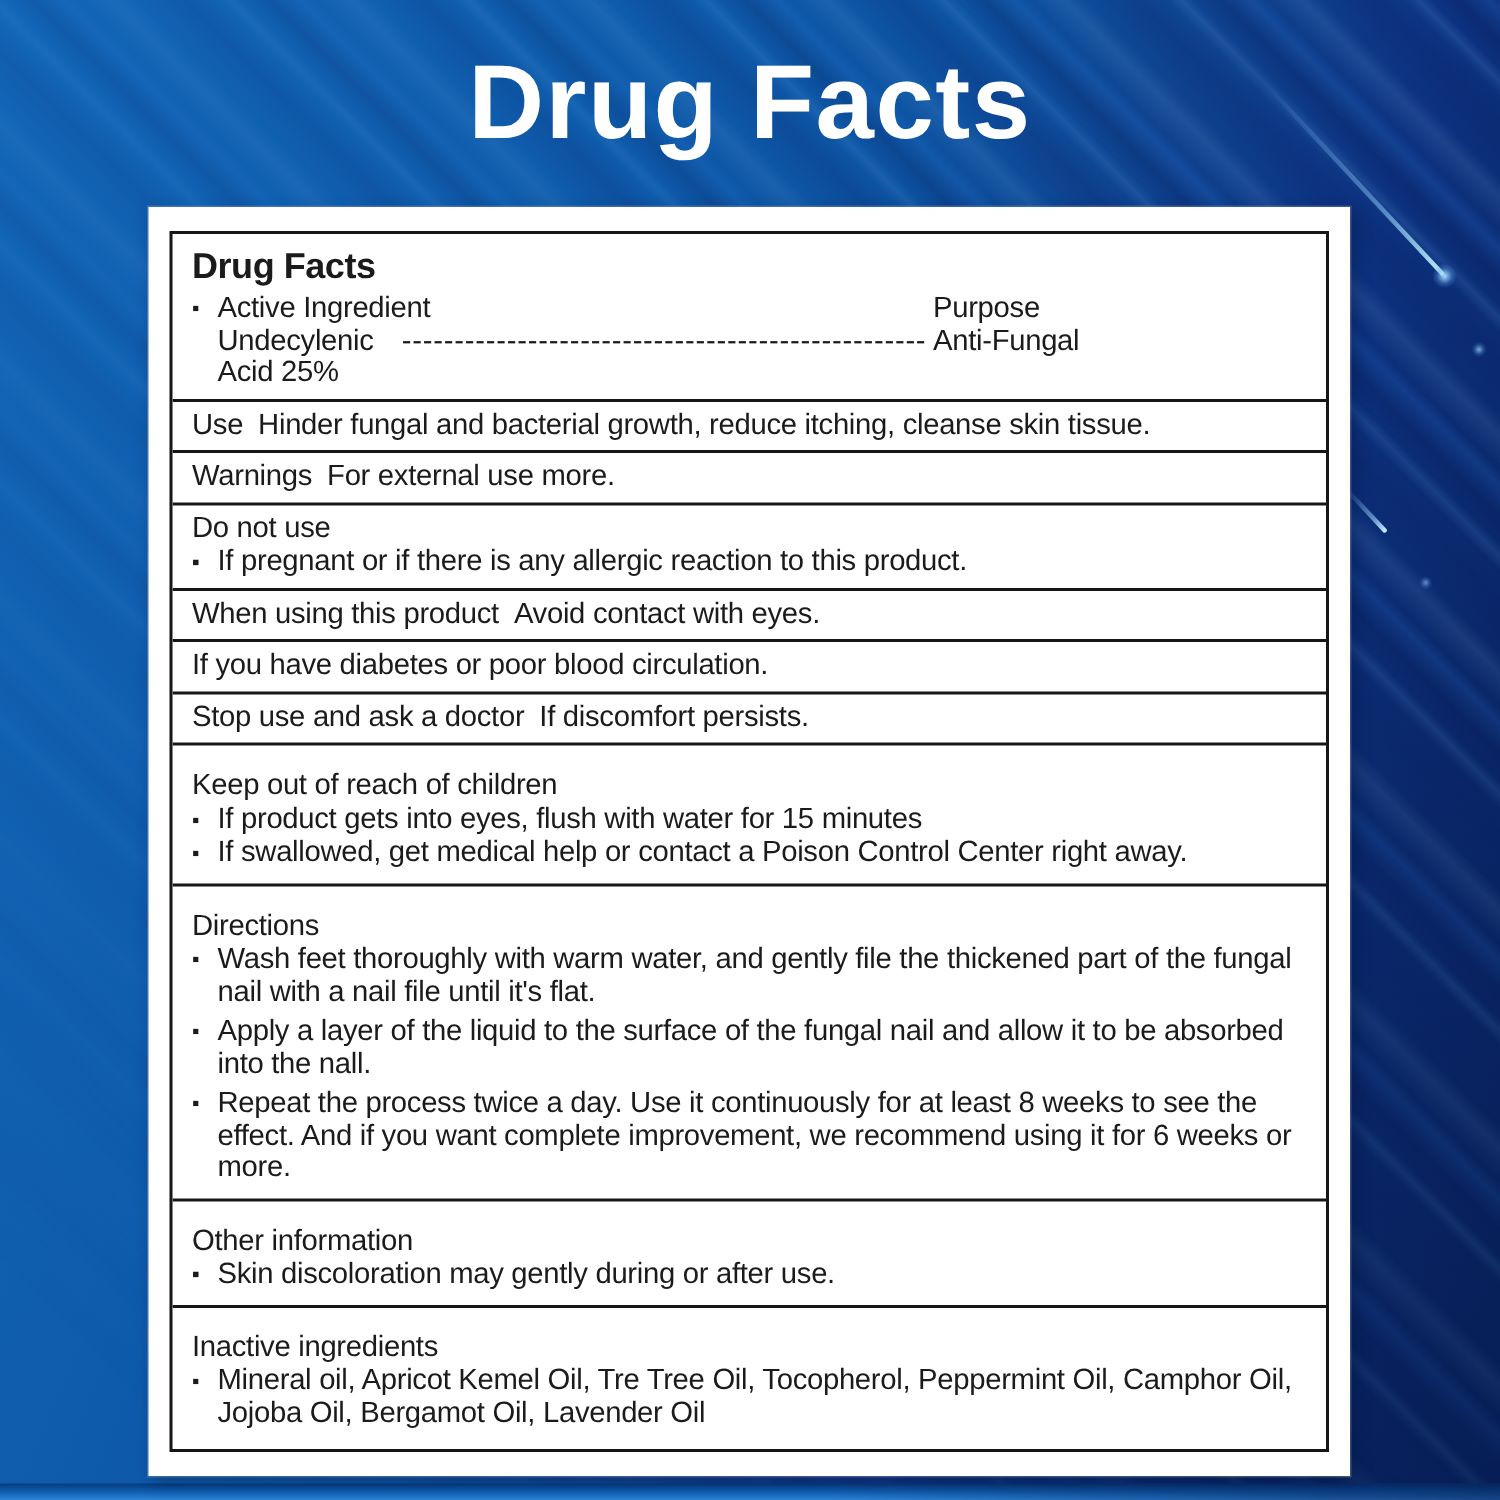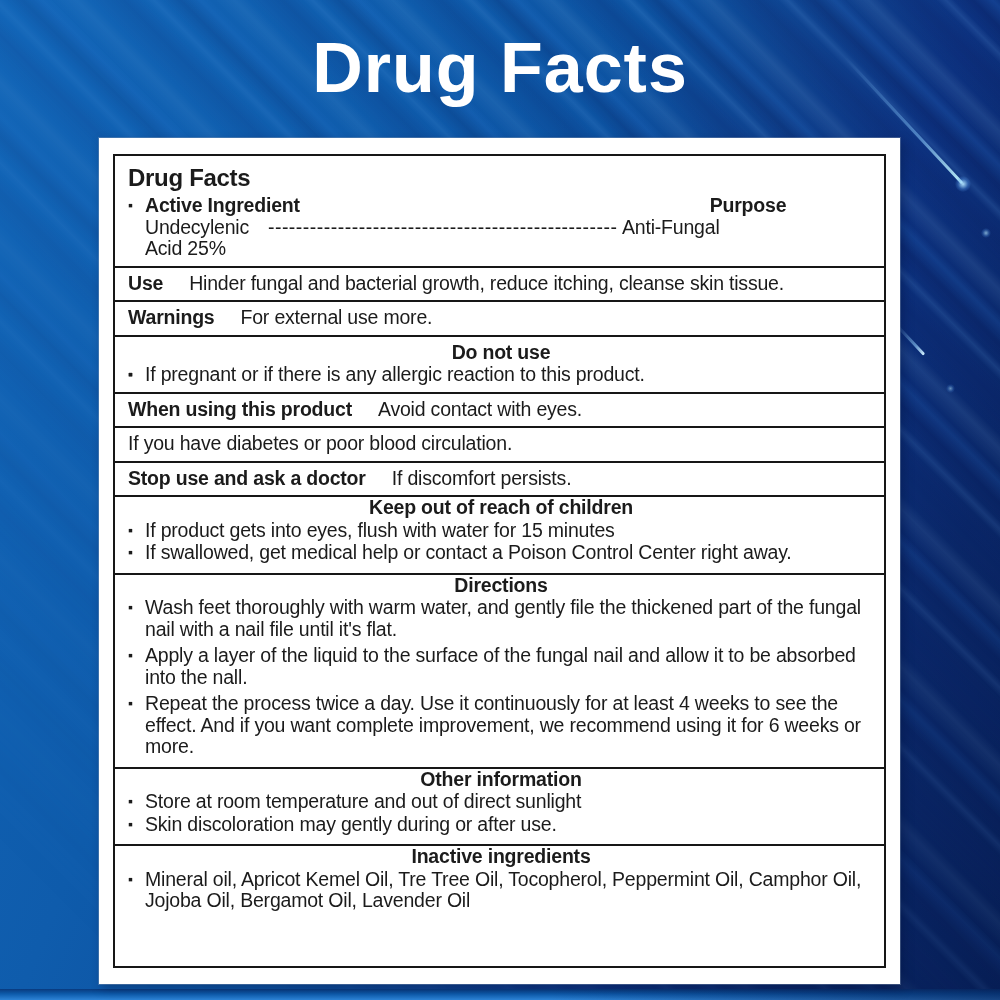--- a/index.html
+++ b/index.html
@@ -65,33 +65,33 @@
   }
   .facts-box {
     width:100%; height:100%; box-sizing:border-box;
     border:2.5px solid #161616; color:#1b1b1b;
     display:flex; flex-direction:column; overflow:hidden;
     font-size:19.5px; line-height:21.5px; letter-spacing:-0.2px;
   }
   .row { border-top:2.5px solid #161616; padding:5px 10px 6px 13px; }
   .row:first-child { border-top:none; }
   .panel-title { font-size:24px; font-weight:bold; line-height:28px; letter-spacing:-0.3px; padding:3px 0 3px 0; }
-  .h { font-weight:bold;text-align:center; }
-  .inline-row { display:flex; align-items:baseline;gap:16px; }
+  .h { font-weight:normal; }
+  .inline-row { display:flex; align-items:baseline; }
   .inline-row .h { flex:0 0 auto; margin-right:10px; }
   .cols { display:flex; align-items:baseline; }
   .cols .left { flex:1 1 auto; min-width:0; display:flex; align-items:baseline; }
   .cols .right { flex:0 0 252px; }
   .ind { position:relative; padding-left:17px; }
   .bm { position:absolute; left:0; top:0; font-size:14px; line-height:21.5px; }
   .dashfill { flex:1 1 auto; overflow:hidden; white-space:nowrap; margin:0 5px; letter-spacing:0.5px; }
   .bullets .ind { margin-top:1px; }
   .gap-b .ind { margin-top:5px; }
   .gap-b .ind:first-child { margin-top:1px; }
-  .row-pad8 { padding-top:0; padding-bottom:9px; }
+  .row-pad8 { padding-top:16px; padding-bottom:9px; }
 </style>
 </head>
 <body>
 
 <div class="bg-base"></div>
 <div class="bg-stripes"></div>
 <div class="comet comet-1"></div>
 <div class="comet comet-2"></div>
 <div class="glow-dot dot-1"></div>
 <div class="glow-dot dot-2"></div>
@@ -178,31 +178,30 @@
         <div class="ind">
           <span class="bm">▪</span>
           <span>Wash feet thoroughly with warm water, and gently file the thickened part of the fungal nail with a nail file until it's flat.</span>
         </div>
         <div class="ind">
           <span class="bm">▪</span>
           <span>Apply a layer of the liquid to the surface of the fungal nail and allow it to be absorbed into the nall.</span>
         </div>
         <div class="ind">
           <span class="bm">▪</span>
-          <span>Repeat the process twice a day. Use it continuously for at least 4 weeks to see the effect. And if you want complete improvement, we recommend using it for 6 weeks or more.</span>
+          <span>Repeat the process twice a day. Use it continuously for at least 8 weeks to see the effect. And if you want complete improvement, we recommend using it for 6 weeks or more.</span>
         </div>
       </div>
     </div>
 
     <div class="row row-pad8">
       <div class="h">Other information</div>
       <div class="bullets">
         <div class="ind">
           <span class="bm">▪</span>
-          <span>Store at room temperature and out of direct sunlight</span>
         </div>
         <div class="ind">
           <span class="bm">▪</span>
           <span>Skin discoloration may gently during or after use.</span>
         </div>
       </div>
     </div>
 
     <div class="row row-pad8">
       <div class="h">Inactive ingredients</div>

